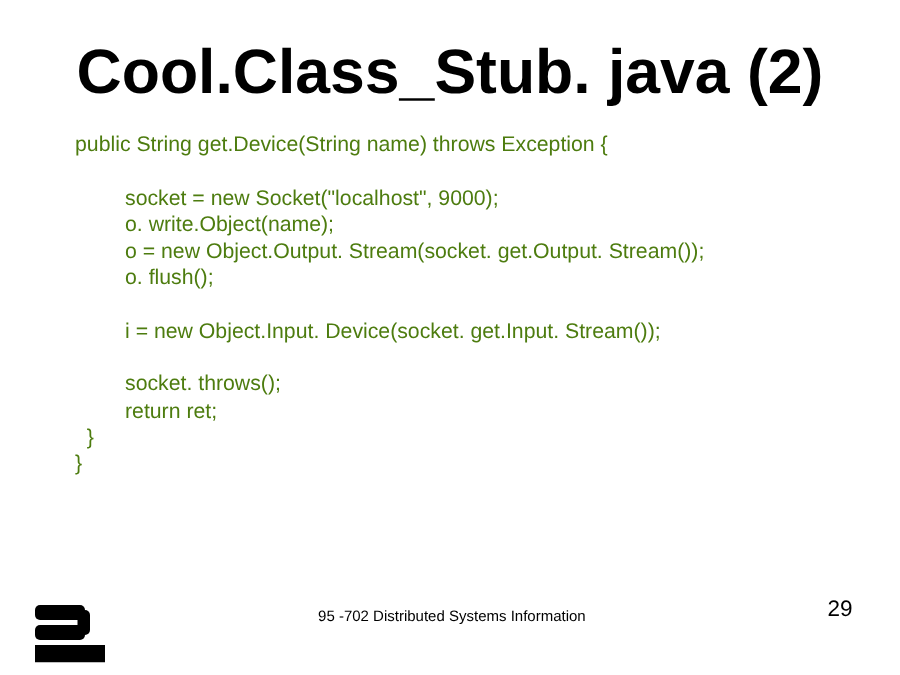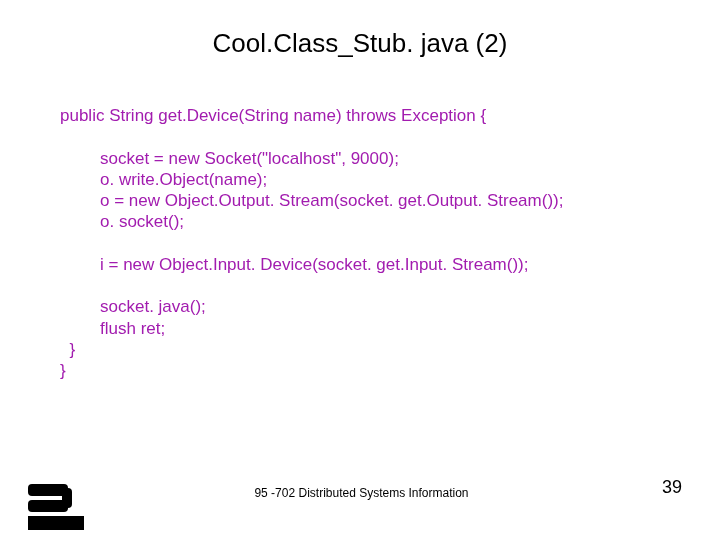--- a/index.html
+++ b/index.html
@@ -12,33 +12,33 @@
     position: relative;
     overflow: hidden;
   }
   .slide {
     width: 720px;
     height: 540px;
     position: relative;
     box-sizing: border-box;
   }
   .title {
-    font-size: 26px;
+    font-size: 50px;
     text-align: center;
     padding-top: 28px;
     color: #000;
-    font-weight: 400;
+    font-weight: 700;
   }
   .code-area {
     position: absolute;
     left: 60px;
     top: 105px;
     font-size: 17px;
     line-height: 1.25;
-    color: #a21caf;
+    color: #4d7c0f;
   }
   .code-line {
     white-space: pre;
   }
   .indent1 { padding-left: 40px; }
   .footer-text {
     position: absolute;
     bottom: 40px;
     left: 3px;
     right: 0;
@@ -69,35 +69,35 @@
 <div class="slide">
 
   <div class="title">Cool.Class_Stub. java (2)</div>
 
   <div class="code-area">
     <div class="code-line">public String get.Device(String name) throws Exception {</div>
     <div class="code-line">&nbsp;</div>
     <div class="code-line indent1">socket = new Socket("localhost", 9000);</div>
     <div class="code-line indent1">o. write.Object(name);</div>
     <div class="code-line indent1">o = new Object.Output. Stream(socket. get.Output. Stream());</div>
-    <div class="code-line indent1">o. socket();</div>
+    <div class="code-line indent1">o. flush();</div>
     <div class="code-line">&nbsp;</div>
     <div class="code-line indent1">i = new Object.Input. Device(socket. get.Input. Stream());</div>
     <div class="code-line">&nbsp;</div>
-    <div class="code-line indent1">socket. java();</div>
-    <div class="code-line indent1">flush ret;</div>
+    <div class="code-line indent1">socket. throws();</div>
+    <div class="code-line indent1">return ret;</div>
     <div class="code-line">  }</div>
     <div class="code-line">}</div>
   </div>
 
   <div class="footer-text">
     <div>95 -702 Distributed Systems Information</div>
   </div>
 
-  <div class="page-num">39</div>
+  <div class="page-num">29</div>
 
   <div class="logo">
     <svg viewBox="0 0 56 46">
       <rect x="0" y="0" width="40" height="12" rx="4" fill="#000"></rect>
       <rect x="0" y="16" width="40" height="12" rx="4" fill="#000"></rect>
       <rect x="0" y="32" width="56" height="14" fill="#000"></rect>
       <rect x="34" y="4" width="10" height="20" rx="4" fill="#000"></rect>
     </svg>
   </div>
 

